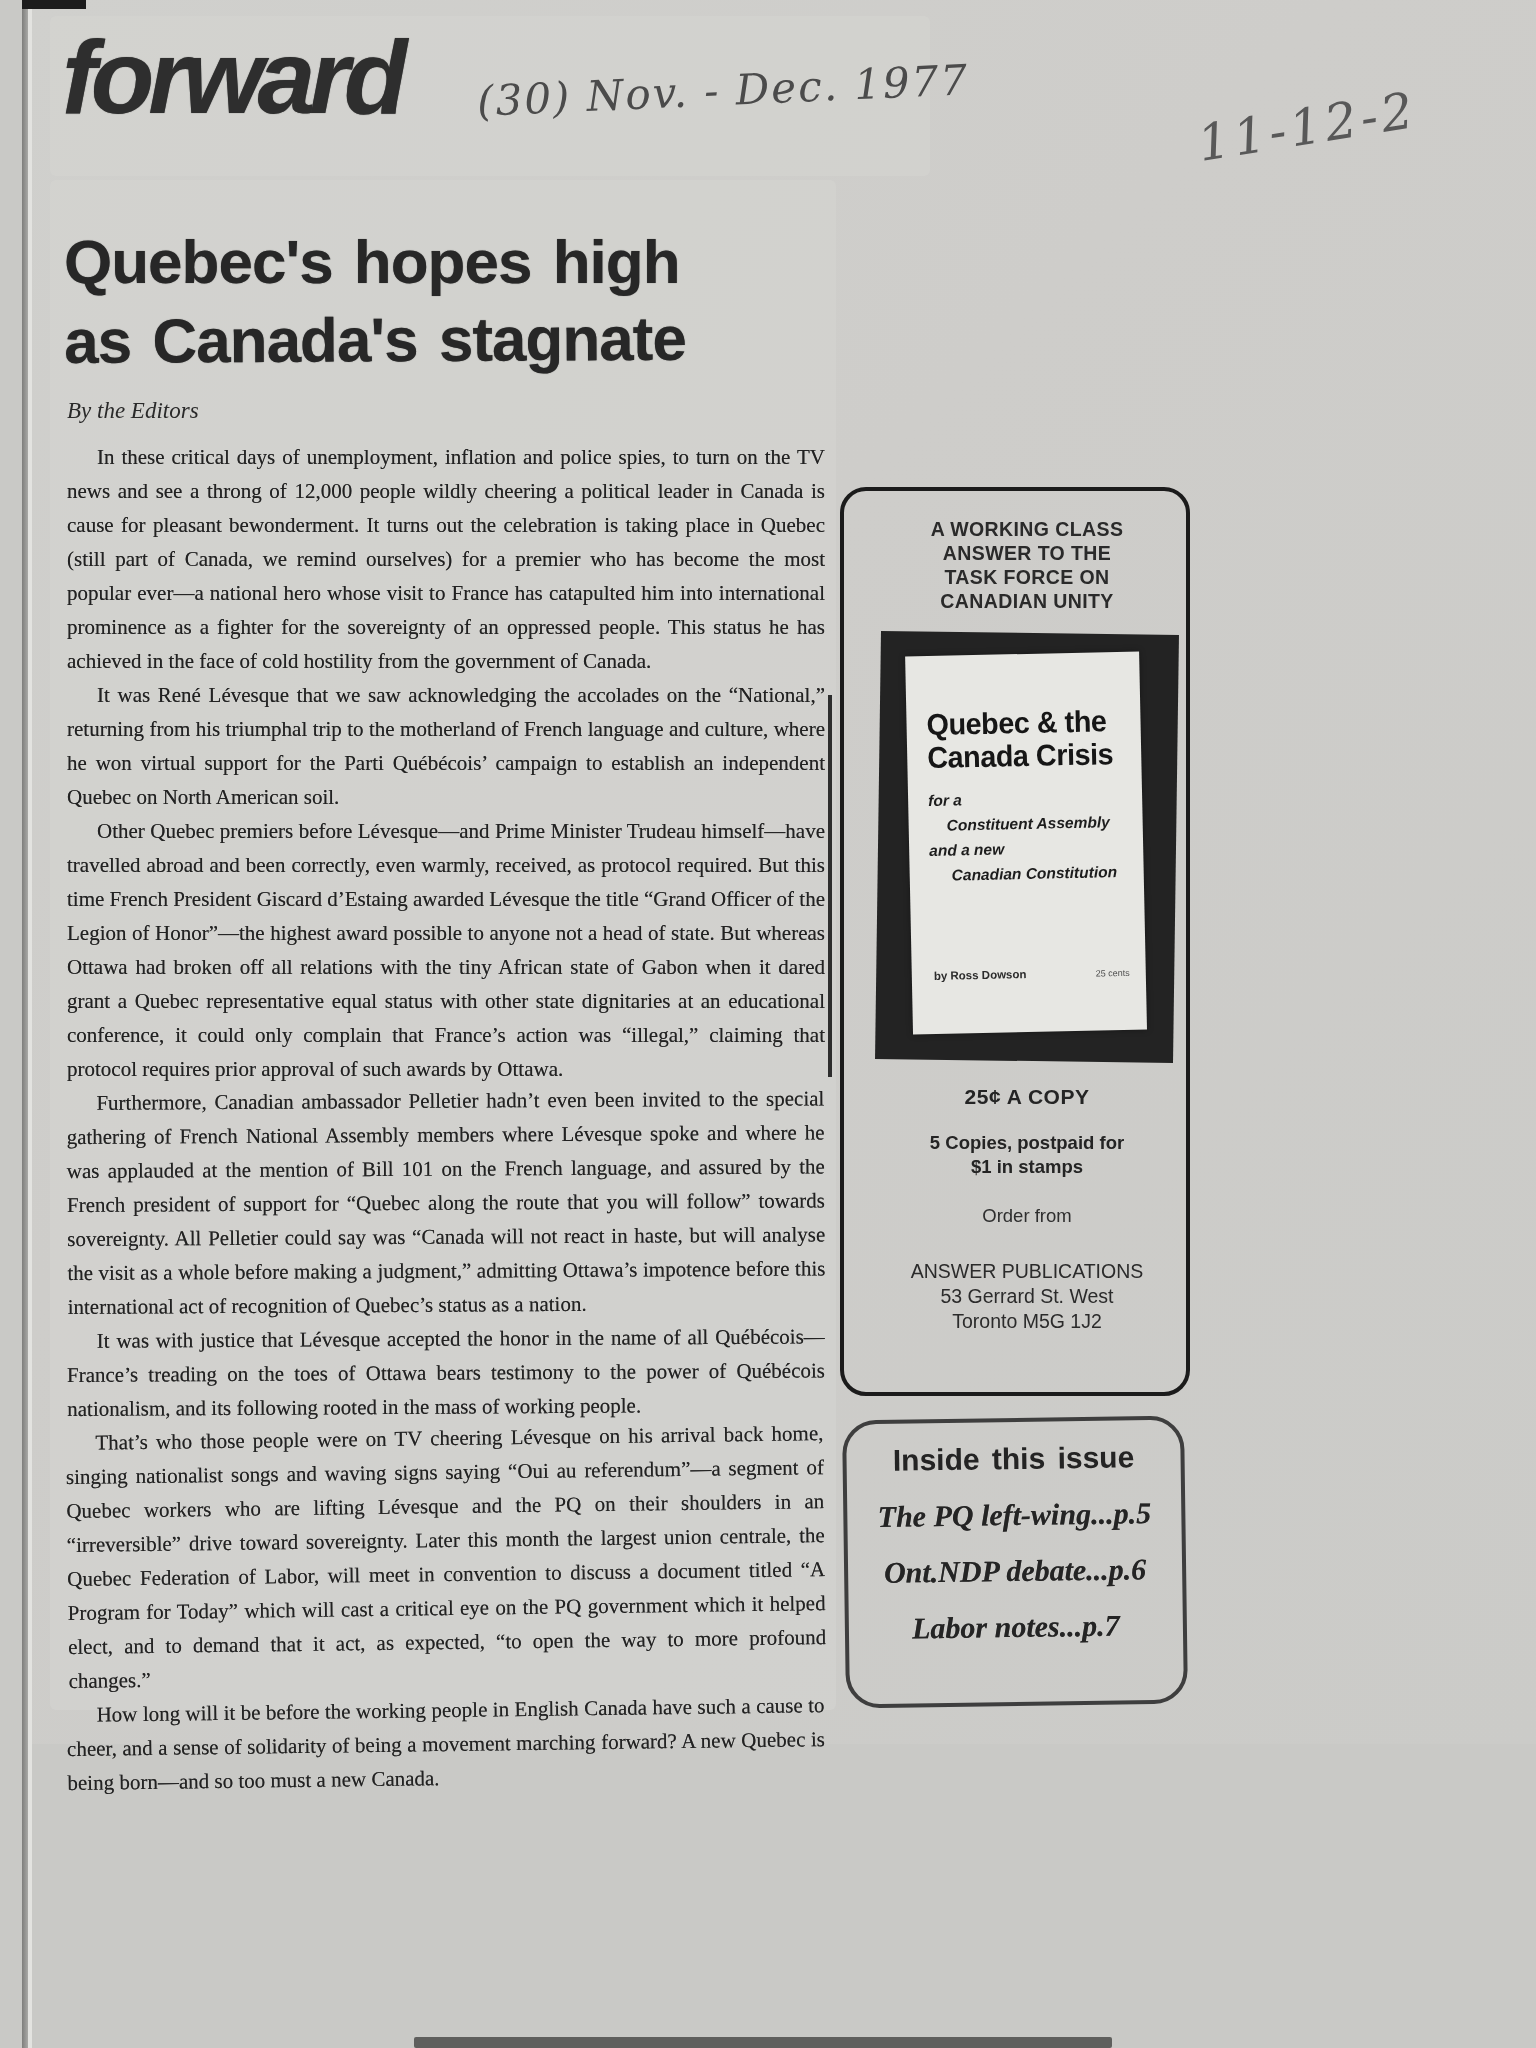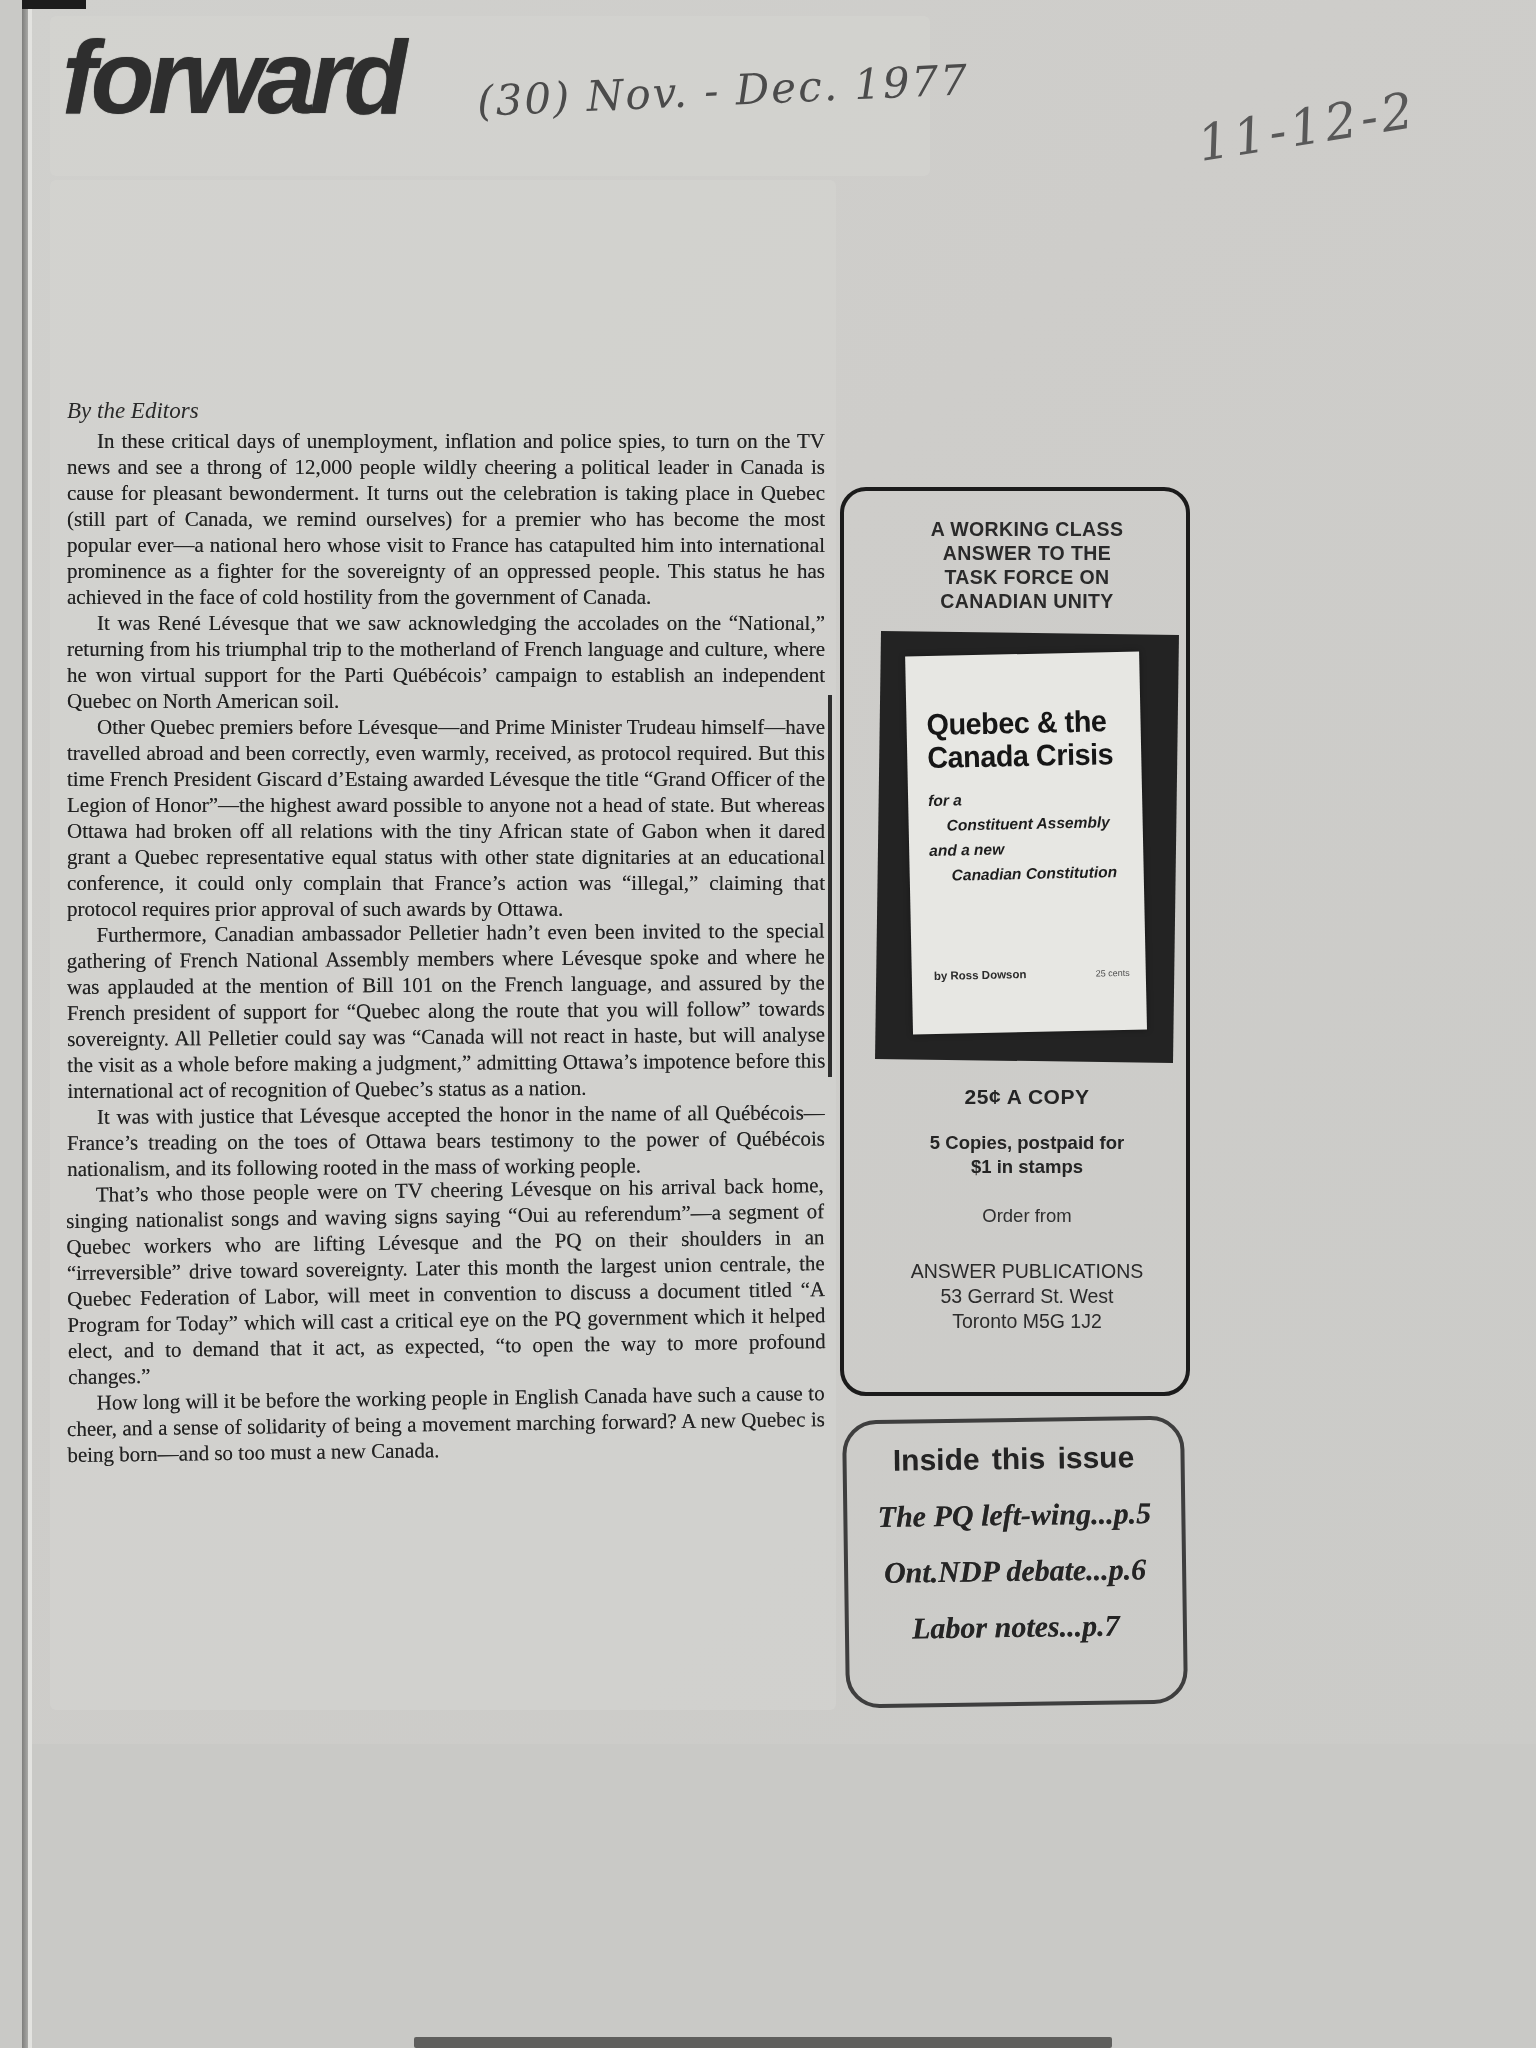--- a/index.html
+++ b/index.html
@@ -30,22 +30,22 @@
 
   
   .headline{position:absolute;left:42px;top:222px;
             font-family:"Liberation Sans", sans-serif;font-weight:700;
             font-size:62px;line-height:80px;letter-spacing:-1px;word-spacing:5px;
             color:#272727;text-shadow:0 0 1px rgba(0,0,0,.55);}
   .headline .l2{transform:rotate(-.3deg);transform-origin:0 0;}
   .byline{position:absolute;left:45px;top:398px;font-style:italic;font-size:23px;color:#2a2a2a;}
 
   
-  .article{position:absolute;left:45px;top:428px;width:758px;
-           font-size:21px;line-height:26px;text-align:justify;color:#222;
+  .article{position:absolute;left:45px;top:440px;width:758px;
+           font-size:21px;line-height:34px;text-align:justify;color:#222;
            text-shadow:0 0 .4px rgba(0,0,0,.5);}
   .article p{margin:0;text-indent:30px;}
   .sk1{transform:rotate(-.35deg);transform-origin:0 50%;}
   .sk2{transform:rotate(-.75deg);transform-origin:0 50%;}
 
   
   .scanline{position:absolute;left:806px;top:695px;width:4px;height:382px;background:#2d2d2d;}
 
   
   .adbox{position:absolute;left:818px;top:487px;width:318px;height:901px;
@@ -91,20 +91,24 @@
 
 <div class="page">
 
   <div class="clip-lighter" style="left:28px;top:16px;width:880px;height:160px;"></div>
   <div class="clip-lighter" style="left:28px;top:180px;width:786px;height:1530px;"></div>
 
   <div class="masthead">forward</div>
   <div class="hand-date">(30) Nov. - Dec. 1977</div>
   <div class="hand-page">11-12-2</div>
 
+  <div class="headline">
+    <div class="l1">Quebec's hopes high</div>
+    <div class="l2">as Canada's stagnate</div>
+  </div>
   <div class="byline">By the Editors</div>
 
   <div class="article">
     <p>In these critical days of unemployment, inflation and police spies, to turn on the TV news and see a throng of 12,000 people wildly cheering a political leader in Canada is cause for pleasant bewonderment. It turns out the celebration is taking place in Quebec (still part of Canada, we remind ourselves) for a premier who has become the most popular ever—a national hero whose visit to France has catapulted him into international prominence as a fighter for the sovereignty of an oppressed people. This status he has achieved in the face of cold hostility from the government of Canada.</p>
     <p>It was René Lévesque that we saw acknowledging the accolades on the “National,” returning from his triumphal trip to the motherland of French language and culture, where he won virtual support for the Parti Québécois’ campaign to establish an independent Quebec on North American soil.</p>
     <p>Other Quebec premiers before Lévesque—and Prime Minister Trudeau himself—have travelled abroad and been correctly, even warmly, received, as protocol required. But this time French President Giscard d’Estaing awarded Lévesque the title “Grand Officer of the Legion of Honor”—the highest award possible to anyone not a head of state. But whereas Ottawa had broken off all relations with the tiny African state of Gabon when it dared grant a Quebec representative equal status with other state dignitaries at an educational conference, it could only complain that France’s action was “illegal,” claiming that protocol requires prior approval of such awards by Ottawa.</p>
     <p class="sk1">Furthermore, Canadian ambassador Pelletier hadn’t even been invited to the special gathering of French National Assembly members where Lévesque spoke and where he was applauded at the mention of Bill 101 on the French language, and assured by the French president of support for “Quebec along the route that you will follow” towards sovereignty. All Pelletier could say was “Canada will not react in haste, but will analyse the visit as a whole before making a judgment,” admitting Ottawa’s impotence before this international act of recognition of Quebec’s status as a nation.</p>
     <p class="sk1">It was with justice that Lévesque accepted the honor in the name of all Québécois—France’s treading on the toes of Ottawa bears testimony to the power of Québécois nationalism, and its following rooted in the mass of working people.</p>
     <p class="sk2">That’s who those people were on TV cheering Lévesque on his arrival back home, singing nationalist songs and waving signs saying “Oui au referendum”—a segment of Quebec workers who are lifting Lévesque and the PQ on their shoulders in an “irreversible” drive toward sovereignty. Later this month the largest union centrale, the Quebec Federation of Labor, will meet in convention to discuss a document titled “A Program for Today” which will cast a critical eye on the PQ government which it helped elect, and to demand that it act, as expected, “to open the way to more profound changes.”</p>
     <p class="sk2">How long will it be before the working people in English Canada have such a cause to cheer, and a sense of solidarity of being a movement marching forward? A new Quebec is being born—and so too must a new Canada.</p>

